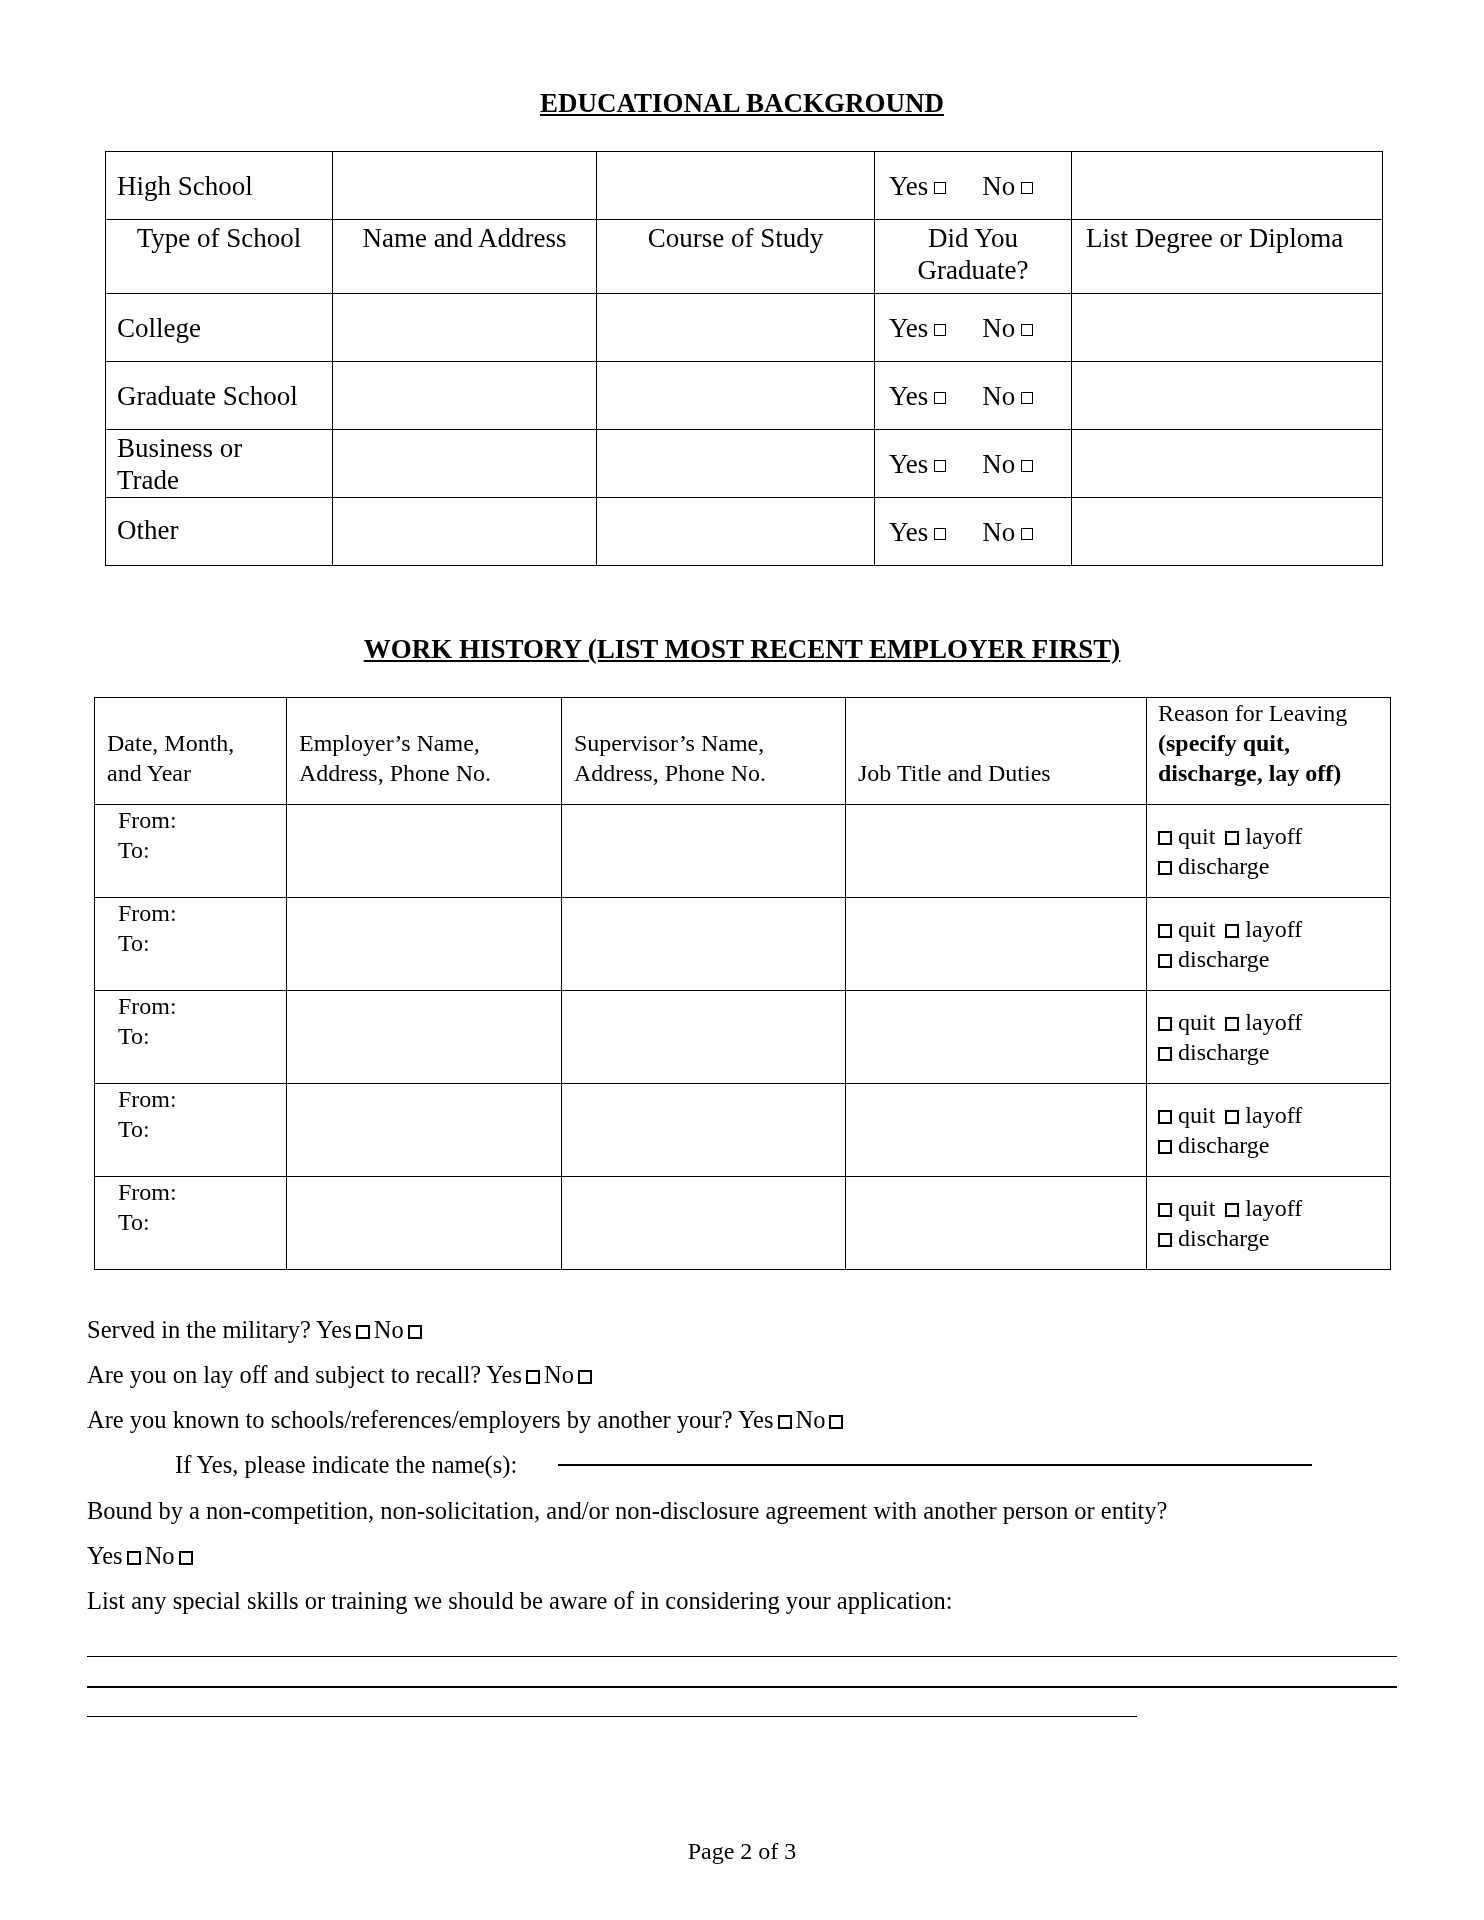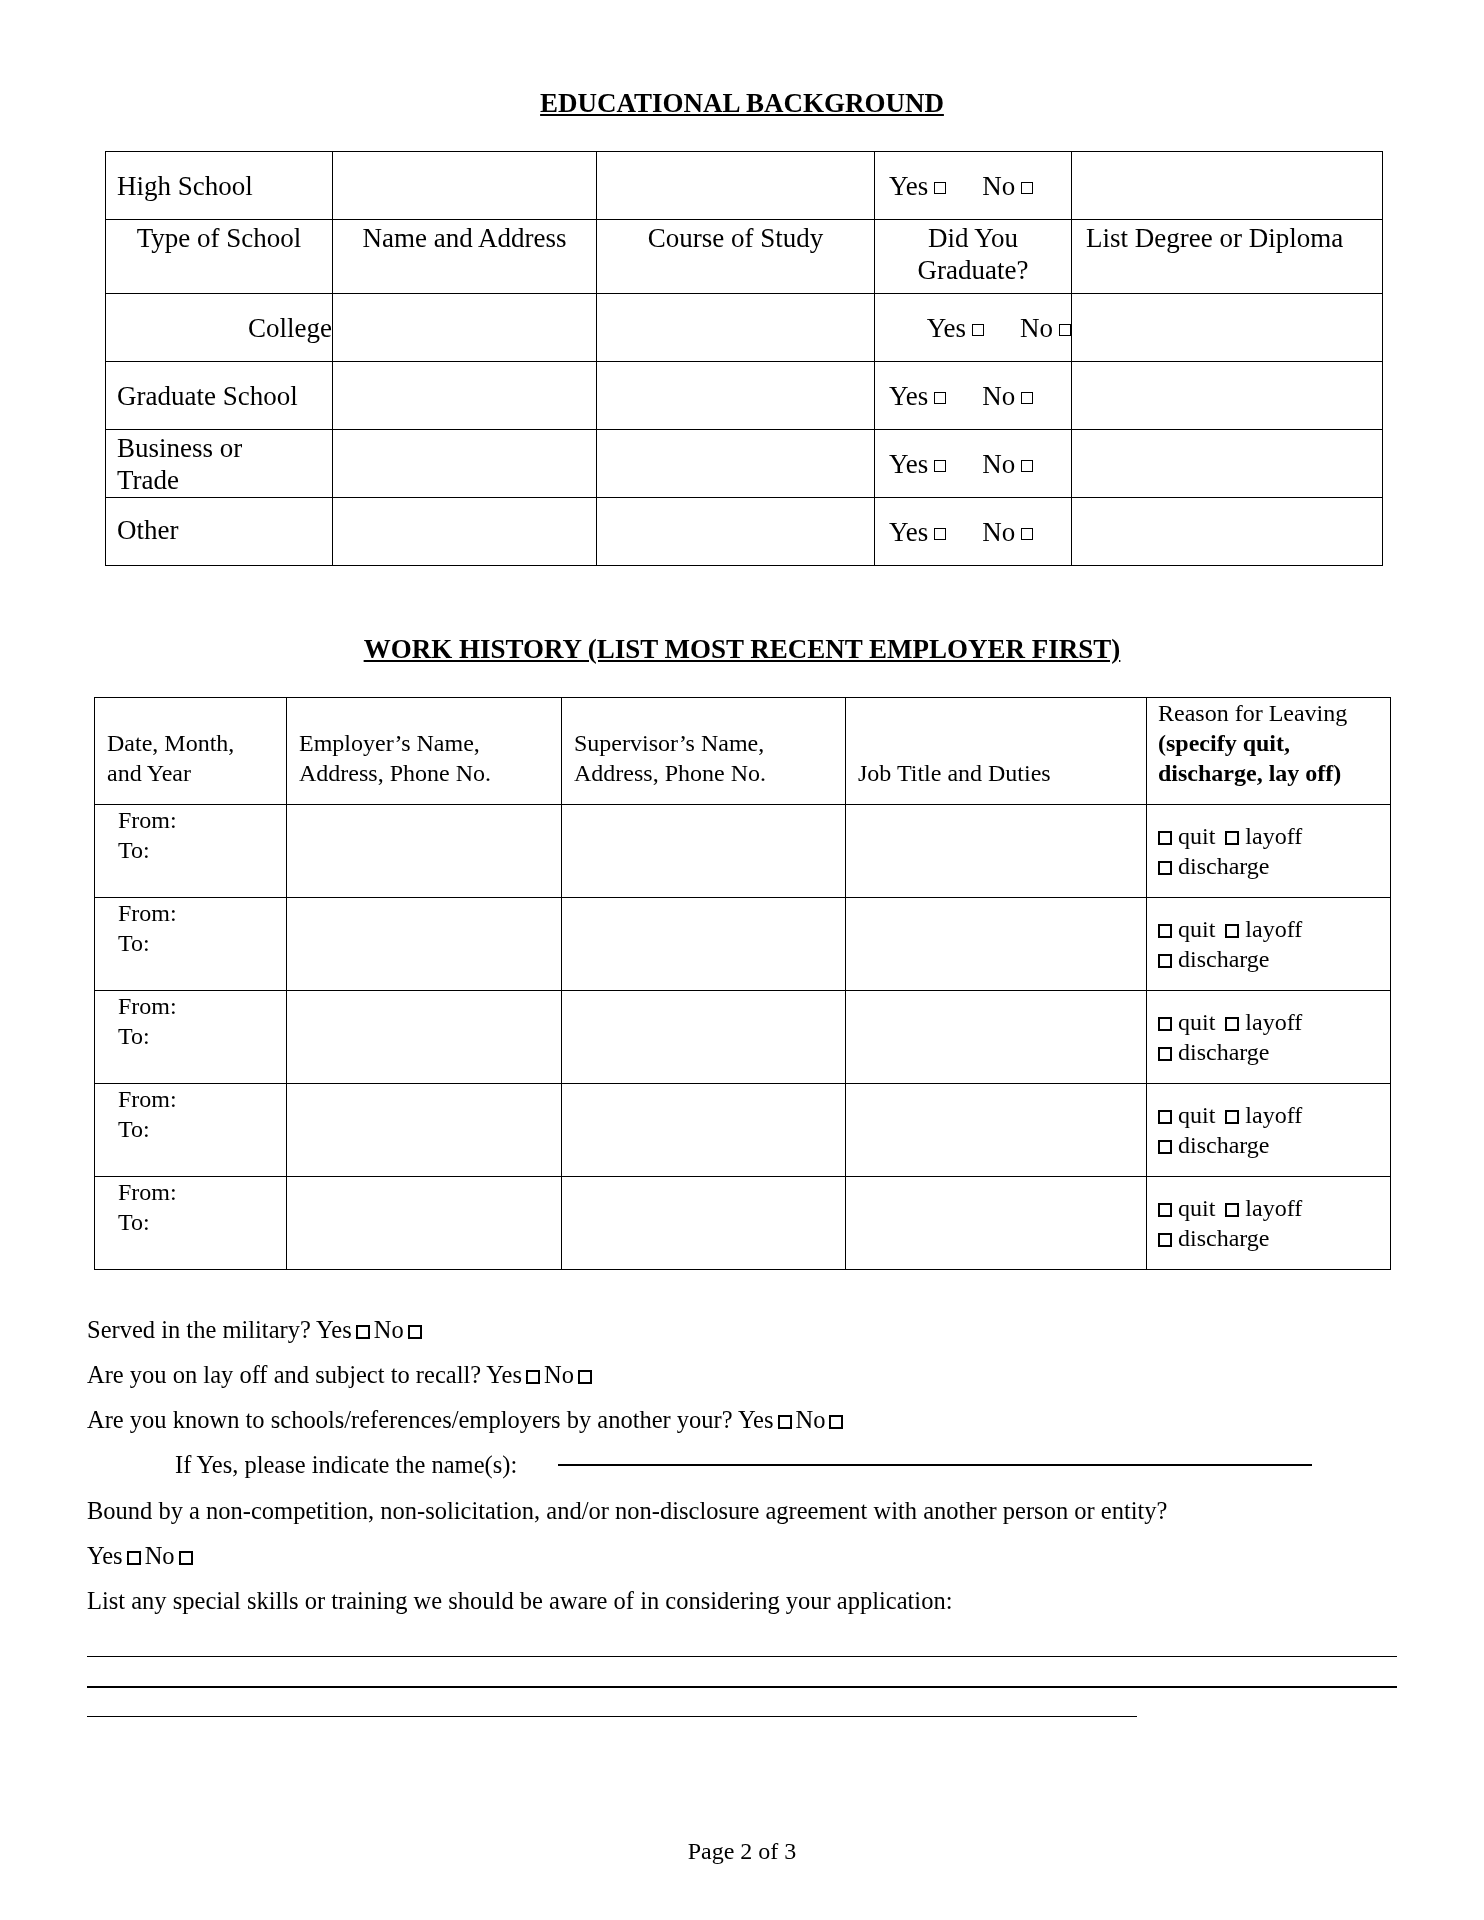--- a/index.html
+++ b/index.html
@@ -53,21 +53,21 @@
   </tr>
   <tr style="height:74px;">
     <th>Type of School</th>
     <th>Name and Address</th>
     <th>Course of Study</th>
     <th>
           <span style="display:block; width:130px; margin:0 auto;">Did You Graduate?</span>
         </th>
     <th class="c5">List Degree or Diploma</th>
   </tr>
-  <tr style="height:68px;text-align:right;">
+  <tr style="height:68px;">
     <td class="type">College</td>
     <td></td>
     <td></td>
     <td class="grad"><span>Yes</span><span class="sq"></span><span class="no">No</span><span class="sq"></span></td>
     <td></td>
   </tr>
   <tr style="height:68px;">
     <td class="type">Graduate School</td>
     <td></td>
     <td></td>

